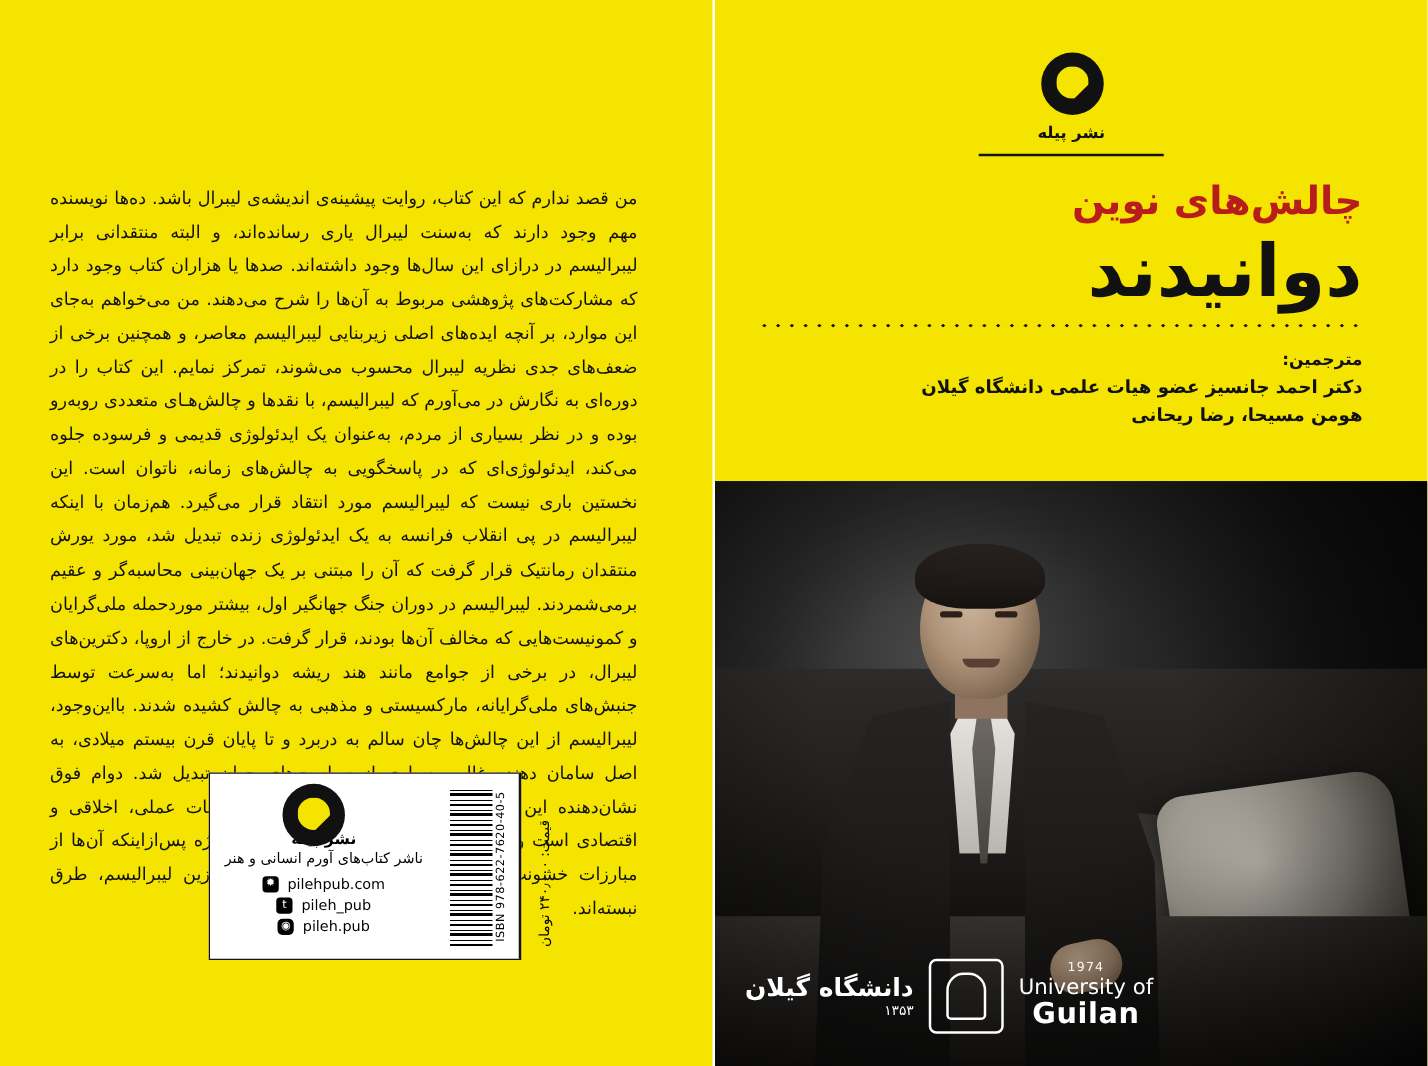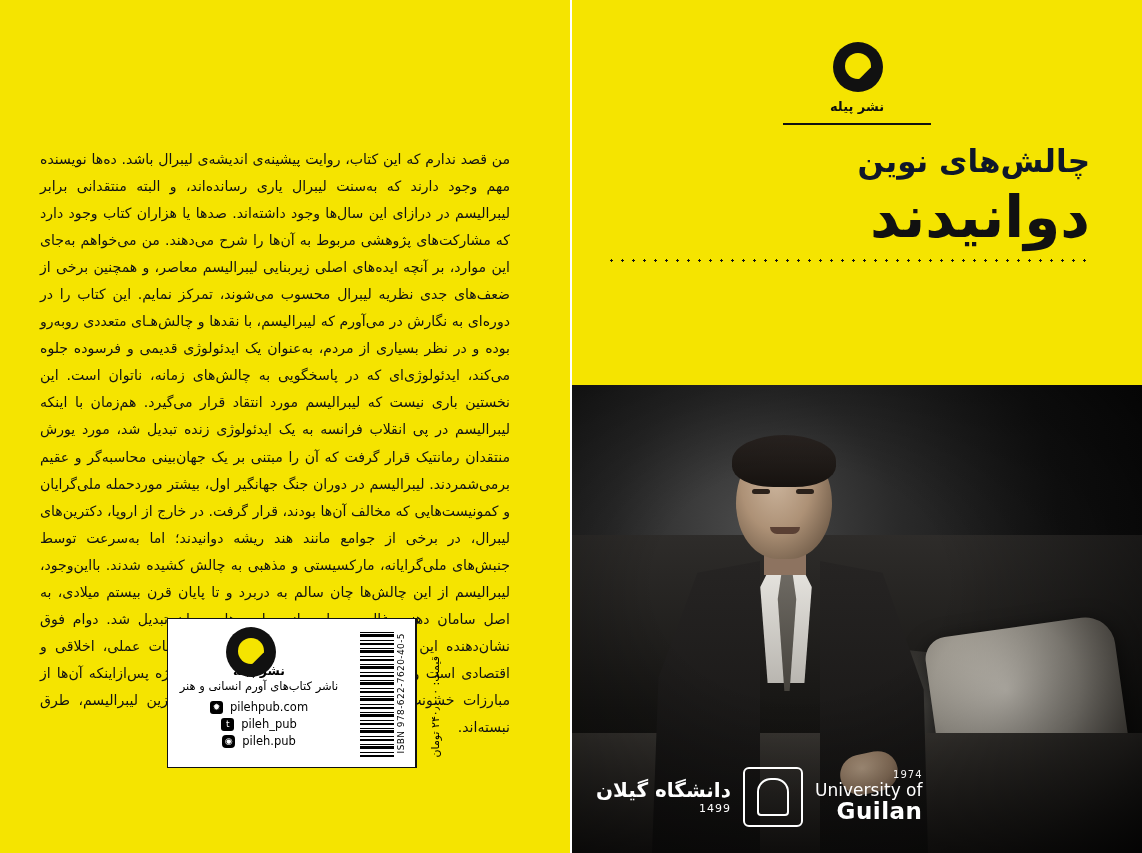--- a/index.html
+++ b/index.html
@@ -228,21 +228,21 @@
     width: 100%;
     text-align: right;
     direction: rtl;
     padding-right: 18px;
     box-sizing: border-box;
     margin-top: 18px;
   }
   .title-small {
     font-size: 31px;
     font-weight: bold;
-    color: #0f172a;
+    color: #b91c1c;
     line-height: 1.2;
   }
   .title-big {
     font-size: 58px;
     font-weight: bold;
     color: #111;
     line-height: 1.15;
     margin-top: 4px;
     letter-spacing: -1px;
   }
@@ -443,21 +443,21 @@
     position: absolute;
     left: 24px;
     bottom: 26px;
     display: flex;
     flex-direction: row-reverse;
     align-items: center;
     gap: 12px;
     color: #ffffff;
   }
   .uni-en {
-    text-align: right;
+    text-align: center;
     direction: ltr;
     line-height: 1.08;
   }
   .uni-year {
     font-size: 10px;
     letter-spacing: 1px;
     opacity: 0.95;
   }
   .uni-en-1 { font-size: 17px; }
   .uni-en-2 { font-size: 23px; font-weight: bold; letter-spacing: 0.5px; }
@@ -549,20 +549,25 @@
       </div>
       <div class="pub-name">نشر پیله</div>
       <div class="logo-rule"></div>
 
       <div class="title-block">
         <div class="title-small">چالش‌های نوین</div>
         <div class="title-big">دوانیدند</div>
         <div class="dot-rule"></div>
       </div>
 
+      <div class="translators">
+        <div class="translators-label">مترجمین:</div>
+        <div class="translator-line">دکتر احمد جانسیز عضو هیات علمی دانشگاه گیلان</div>
+        <div class="translator-line">هومن مسیحا، رضا ریحانی</div>
+      </div>
     </div>
 
     <div class="photo-area">
       <div class="photo-bg"></div>
       <div class="sofa-back"></div>
       <div class="pillow2"></div>
       <div class="pillow"></div>
       <div class="sofa-seat"></div>
 
       <div class="figure">
@@ -577,21 +582,21 @@
         <div class="eye-r"></div>
         <div class="mouth"></div>
         <div class="hand"></div>
       </div>
 
       <div class="vignette"></div>
 
       <div class="uni-badge">
         <div class="uni-fa">
           <div class="uni-fa-1">دانشگاه گیلان</div>
-          <div class="uni-fa-2">1499</div>
+          <div class="uni-fa-2">۱۳۵۳</div>
         </div>
         <div class="uni-crest"></div>
         <div class="uni-en">
           <div class="uni-year">1974</div>
           <div class="uni-en-1">University of</div>
           <div class="uni-en-2">Guilan</div>
         </div>
       </div>
     </div>
 

